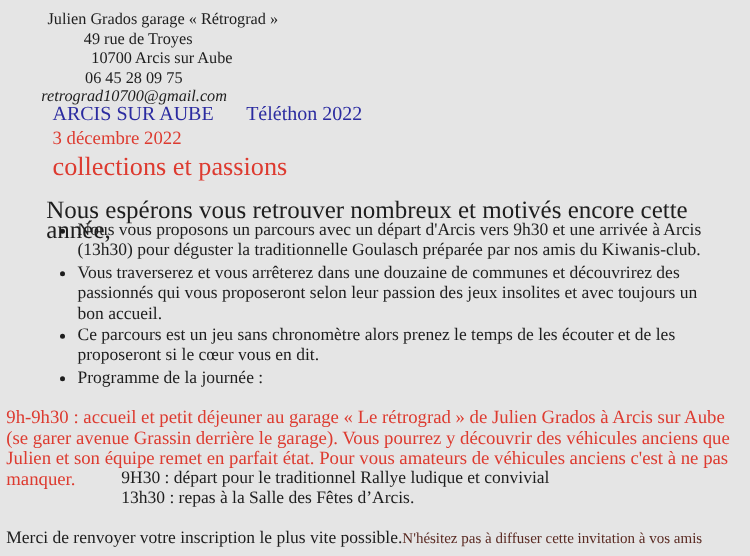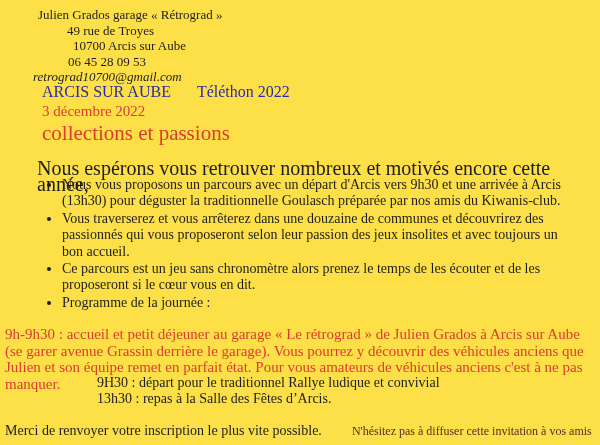--- a/index.html
+++ b/index.html
@@ -4,21 +4,21 @@
 <style>
   html, body {
     margin: 0;
     padding: 0;
     background: #ffffff;
   }
   .page {
     position: relative;
     width: 600px;
     height: 445px;
-    background: #fde047;
+    background: #e5e5e5;
     font-family: "Liberation Serif", "DejaVu Serif", serif;
     color: #1d1d1d;
     overflow: hidden;
   }
 
   
   .contact {
     position: absolute;
     top: 7px;
     left: 38px;
@@ -114,33 +114,32 @@
     width: 594px;
     white-space: nowrap;
   }
   .footer .part1 {
     font-size: 14px;
     color: #1d1d1d;
   }
   .footer .part2 {
     font-size: 12px;
     color: #5a2a22;
-    margin-left: 30px;
   }
 </style>
 </head>
 <body>
 
 <div class="page">
 
   <div class="contact">
     <div class="l0">Julien Grados garage « Rétrograd »</div>
     <div class="l1">49 rue de Troyes</div>
     <div class="l2">10700 Arcis sur Aube</div>
-    <div class="l3">06 45 28 09 53</div>
+    <div class="l3">06 45 28 09 75</div>
     <div class="l4">retrograd10700@gmail.com</div>
   </div>
 
   <div class="header">
     <div class="title-row">
       <span>ARCIS SUR AUBE</span><span class="gap"></span><span>Téléthon 2022</span>
     </div>
     <div class="date-row">3 décembre 2022</div>
     <div class="subtitle-row">collections et passions</div>
   </div>

